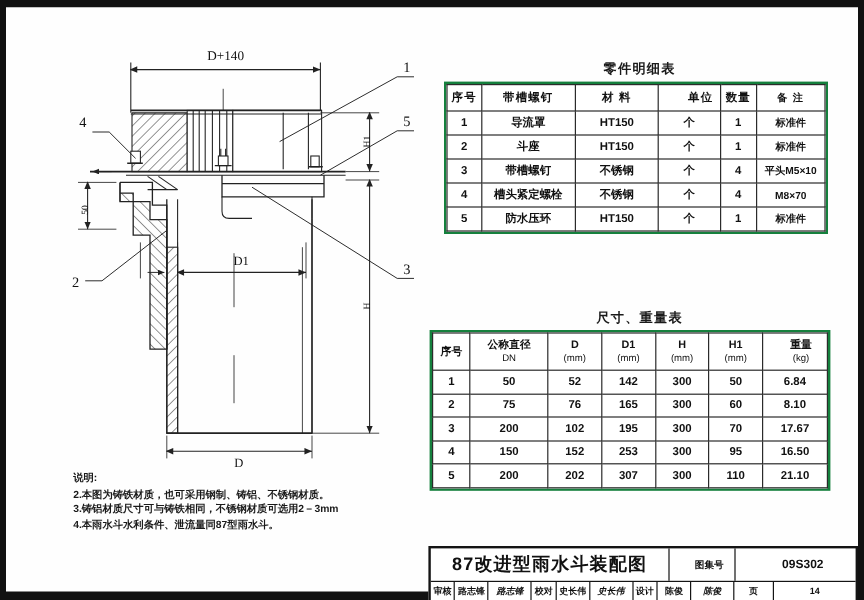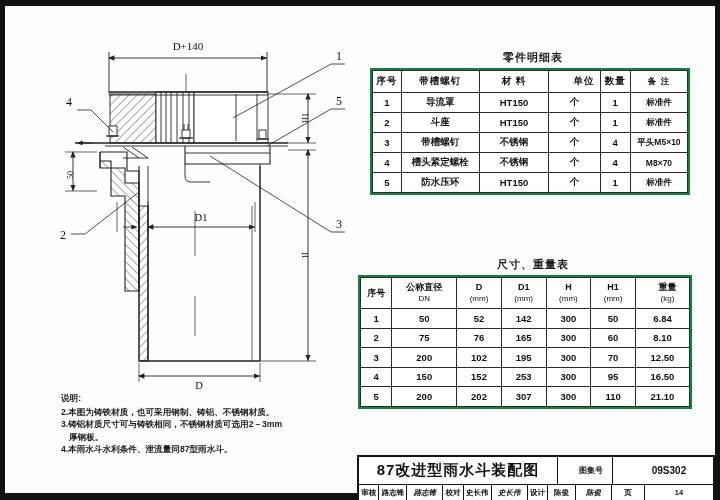--- a/index.html
+++ b/index.html
@@ -283,21 +283,20 @@
       <text class="svgtxt" x="334" y="222" text-anchor="middle" font-size="12">3</text>
       <text class="svgtxt" x="64" y="100" text-anchor="middle" font-size="12">4</text>
       <text class="svgtxt" x="58" y="233" text-anchor="middle" font-size="12">2</text>
     </svg>
   </div>
 
   <div id="notes">
     <div class="head">说明:</div>
     <div class="n">2.本图为铸铁材质，也可采用钢制、铸铝、不锈钢材质。</div>
     <div class="n">3.铸铝材质尺寸可与铸铁相同，不锈钢材质可选用2－3mm</div>
-    <div class="cont">厚钢板。</div>
     <div class="n">4.本雨水斗水利条件、泄流量同87型雨水斗。</div>
   </div>
 
   <div id="right">
 
     <div style="position:absolute;left:0;top:44px;width:374px;text-align:center;">
       <div class="tbl-title">零件明细表</div>
     </div>
     <div style="position:absolute;left:24px;top:62px;">
       <div class="blk-outer">
@@ -403,21 +402,21 @@
           <td>60</td>
           <td>8.10</td>
         </tr>
         <tr>
           <td>3</td>
           <td>200</td>
           <td>102</td>
           <td>195</td>
           <td>300</td>
           <td>70</td>
-          <td>12.50</td>
+          <td>17.67</td>
         </tr>
         <tr>
           <td>4</td>
           <td>150</td>
           <td>152</td>
           <td>253</td>
           <td>300</td>
           <td>95</td>
           <td>16.50</td>
         </tr>

